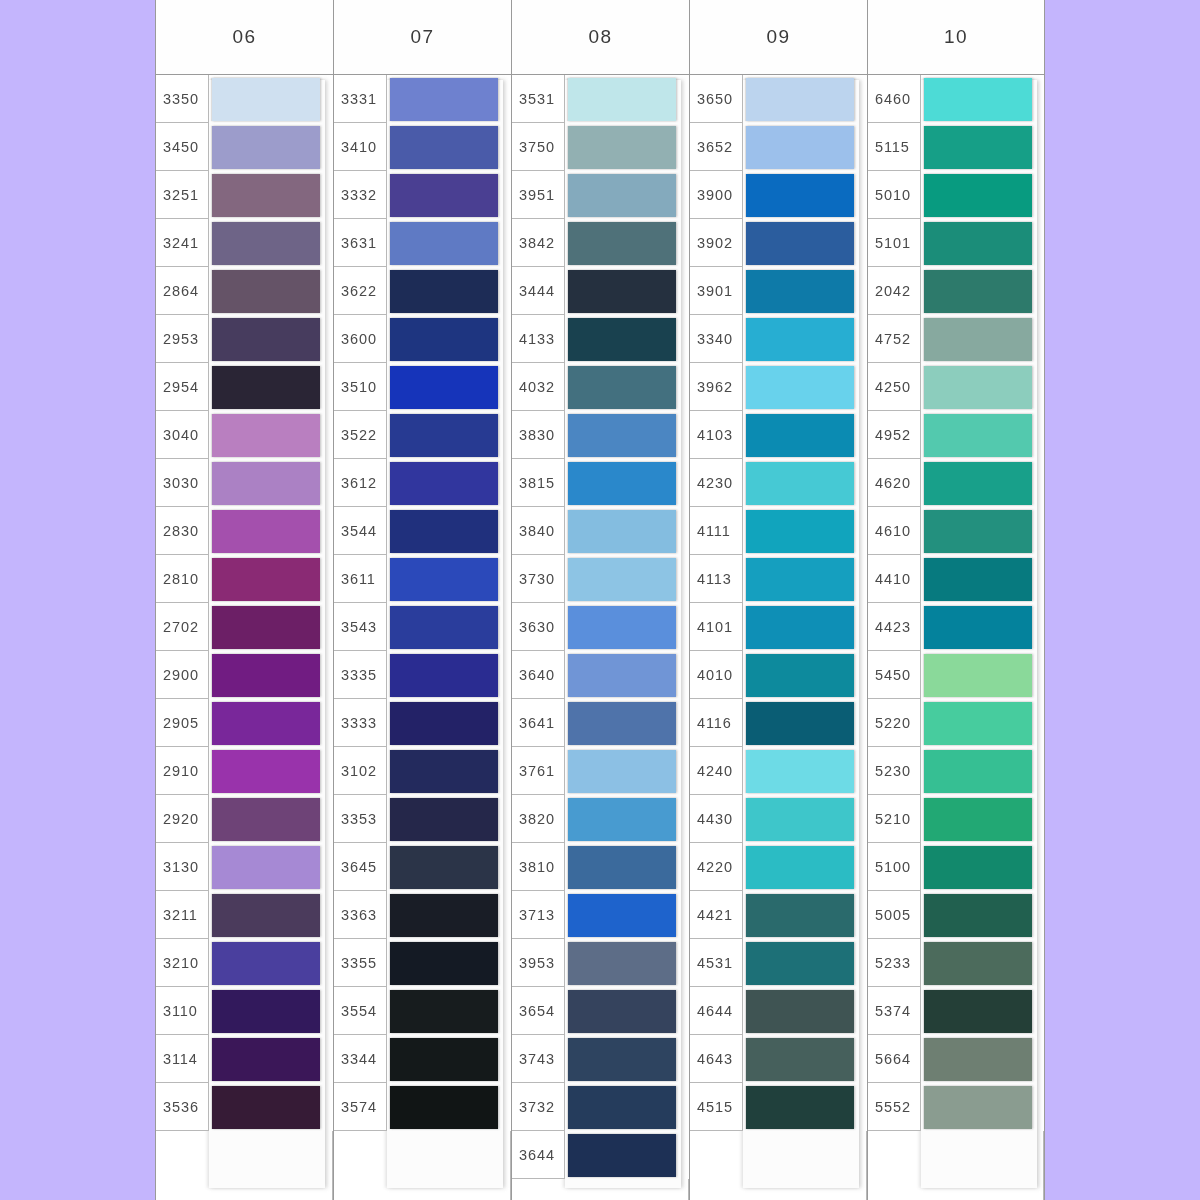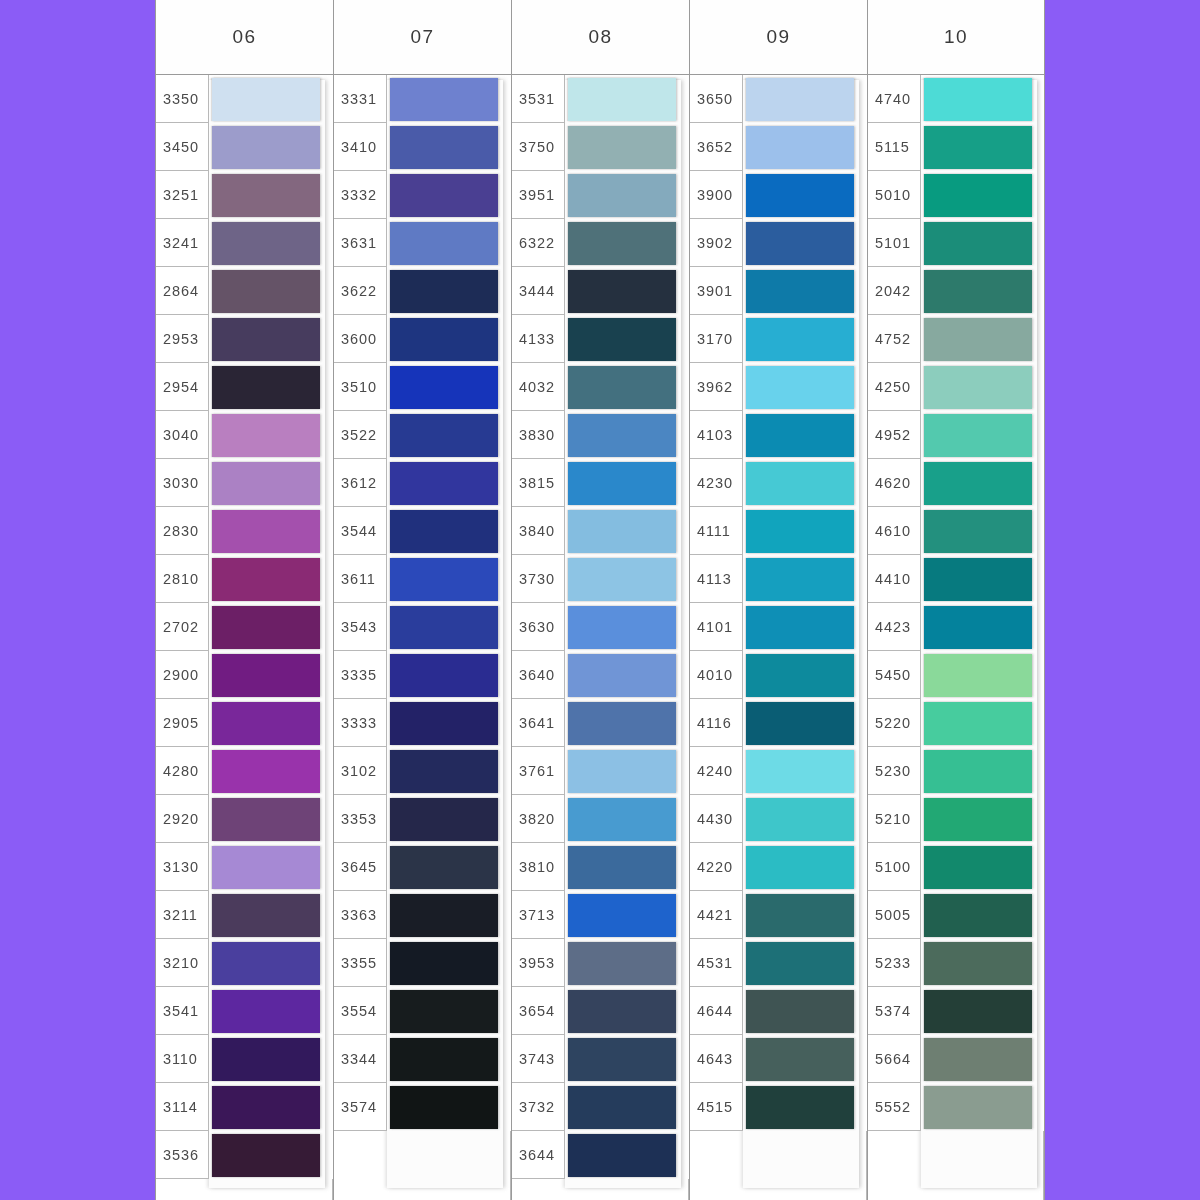--- a/index.html
+++ b/index.html
@@ -5,21 +5,21 @@
   * { box-sizing: border-box; margin: 0; padding: 0; }
   html, body {
     width: 1200px; height: 1200px;
     background: #ffffff;
     font-family: "Liberation Sans", sans-serif;
     overflow: hidden;
   }
   #chart-root {
     position: relative;
     width: 1200px; height: 1200px;
-    background: #8b5cf6;
+    background: #c4b5fd;
   }
   .chart-table {
     position: absolute;
     left: 155px; top: 0;
     width: 890px;
     height: 1200px;
     display: flex;
     flex-direction: row;
     background: #ffffff;
   }
@@ -231,21 +231,21 @@
             <div class="thread-row">
               <div class="code-cell">
                 <span class="code-text">2905</span>
               </div>
               <div class="swatch-cell">
                 <div class="swatch" style="background-color: rgb(121, 39, 154);"></div>
               </div>
             </div>
             <div class="thread-row">
               <div class="code-cell">
-                <span class="code-text">4280</span>
+                <span class="code-text">2910</span>
               </div>
               <div class="swatch-cell">
                 <div class="swatch" style="background-color: rgb(153, 51, 171);"></div>
               </div>
             </div>
             <div class="thread-row">
               <div class="code-cell">
                 <span class="code-text">2920</span>
               </div>
               <div class="swatch-cell">
@@ -267,28 +267,20 @@
               <div class="swatch-cell">
                 <div class="swatch" style="background-color: rgb(75, 59, 92);"></div>
               </div>
             </div>
             <div class="thread-row">
               <div class="code-cell">
                 <span class="code-text">3210</span>
               </div>
               <div class="swatch-cell">
                 <div class="swatch" style="background-color: rgb(74, 63, 158);"></div>
-              </div>
-            </div>
-            <div class="thread-row">
-              <div class="code-cell">
-                <span class="code-text">3541</span>
-              </div>
-              <div class="swatch-cell">
-                <div class="swatch" style="background-color: rgb(93, 39, 160);"></div>
               </div>
             </div>
             <div class="thread-row">
               <div class="code-cell">
                 <span class="code-text">3110</span>
               </div>
               <div class="swatch-cell">
                 <div class="swatch" style="background-color: rgb(50, 25, 92);"></div>
               </div>
             </div>
@@ -529,21 +521,21 @@
             <div class="thread-row">
               <div class="code-cell">
                 <span class="code-text">3951</span>
               </div>
               <div class="swatch-cell">
                 <div class="swatch" style="background-color: rgb(132, 170, 189);"></div>
               </div>
             </div>
             <div class="thread-row">
               <div class="code-cell">
-                <span class="code-text">6322</span>
+                <span class="code-text">3842</span>
               </div>
               <div class="swatch-cell">
                 <div class="swatch" style="background-color: rgb(79, 113, 121);"></div>
               </div>
             </div>
             <div class="thread-row">
               <div class="code-cell">
                 <span class="code-text">3444</span>
               </div>
               <div class="swatch-cell">
@@ -742,21 +734,21 @@
             <div class="thread-row">
               <div class="code-cell">
                 <span class="code-text">3901</span>
               </div>
               <div class="swatch-cell">
                 <div class="swatch" style="background-color: rgb(14, 122, 168);"></div>
               </div>
             </div>
             <div class="thread-row">
               <div class="code-cell">
-                <span class="code-text">3170</span>
+                <span class="code-text">3340</span>
               </div>
               <div class="swatch-cell">
                 <div class="swatch" style="background-color: rgb(39, 174, 210);"></div>
               </div>
             </div>
             <div class="thread-row">
               <div class="code-cell">
                 <span class="code-text">3962</span>
               </div>
               <div class="swatch-cell">
@@ -891,21 +883,21 @@
       </div>
       <div class="group-col">
         <div class="group-header">
           <span class="group-header-label">10</span>
         </div>
         <div class="rows-wrap">
           <div class="spool-strip"></div>
           <div class="rows-inner">
             <div class="thread-row">
               <div class="code-cell">
-                <span class="code-text">4740</span>
+                <span class="code-text">6460</span>
               </div>
               <div class="swatch-cell">
                 <div class="swatch" style="background-color: rgb(77, 219, 214);"></div>
               </div>
             </div>
             <div class="thread-row">
               <div class="code-cell">
                 <span class="code-text">5115</span>
               </div>
               <div class="swatch-cell">

